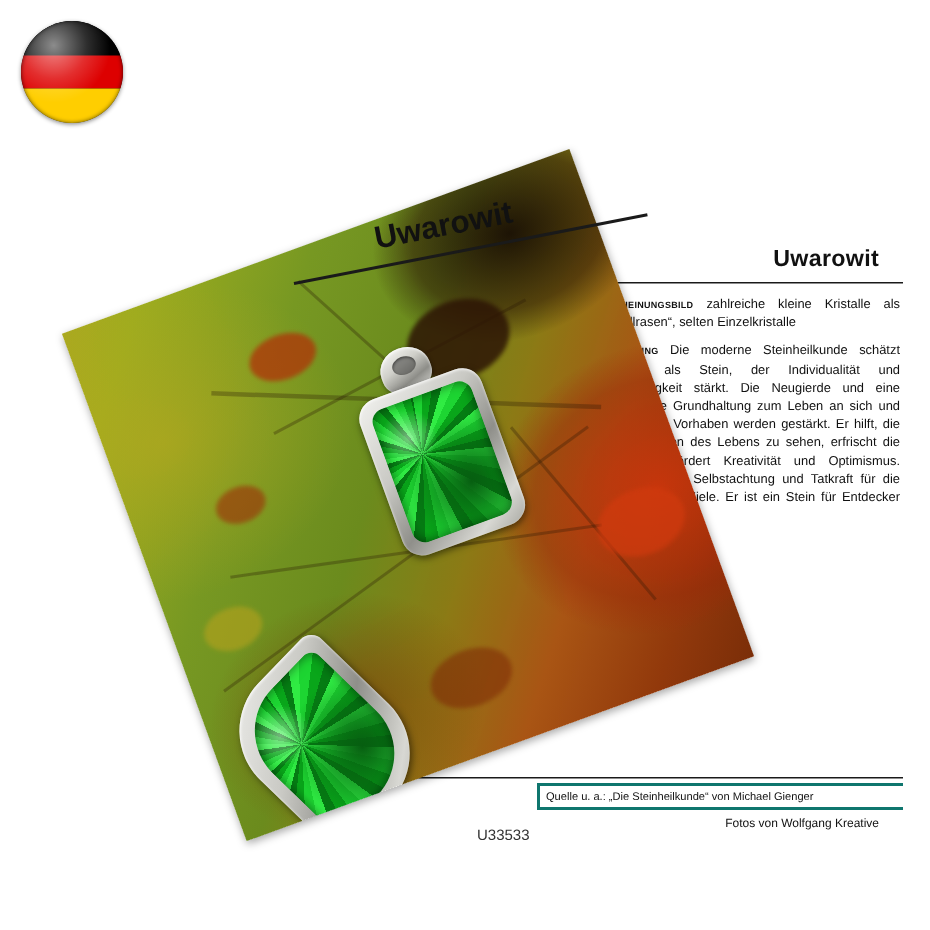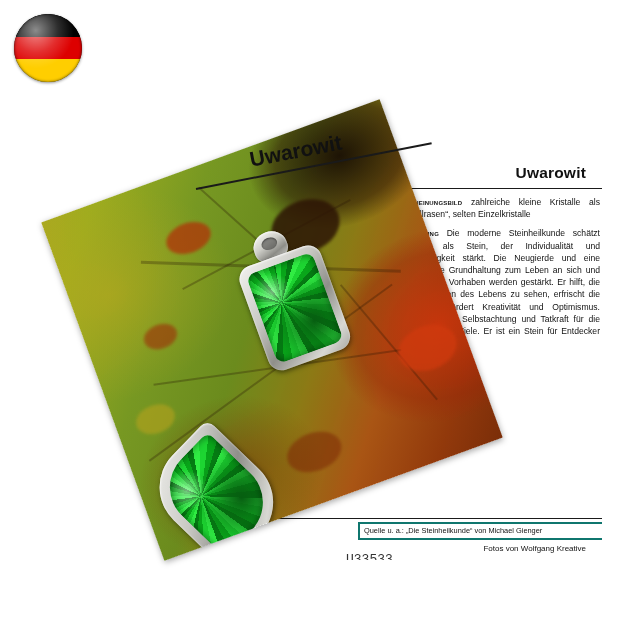--- a/index.html
+++ b/index.html
@@ -125,25 +125,24 @@
   }
   .photo-credit {
     position: absolute;
     right: 16px;
     top: 384px;
     font-size: 8px;
     color: #111;
   }
   .code-label {
     position: absolute;
-    left: 156px;
+    left: 128px;
     top: 392px;
-    font-size: 13px;
+    font-size: 10px;
     color: #333;
-    font-family: Liberation Mono, monospace;
   }
 
   
   .photo-wrap {
     position: absolute;
     left: 92px;
     top: 150px;
     width: 360px;
     height: 360px;
     transform: rotate(-20deg);

